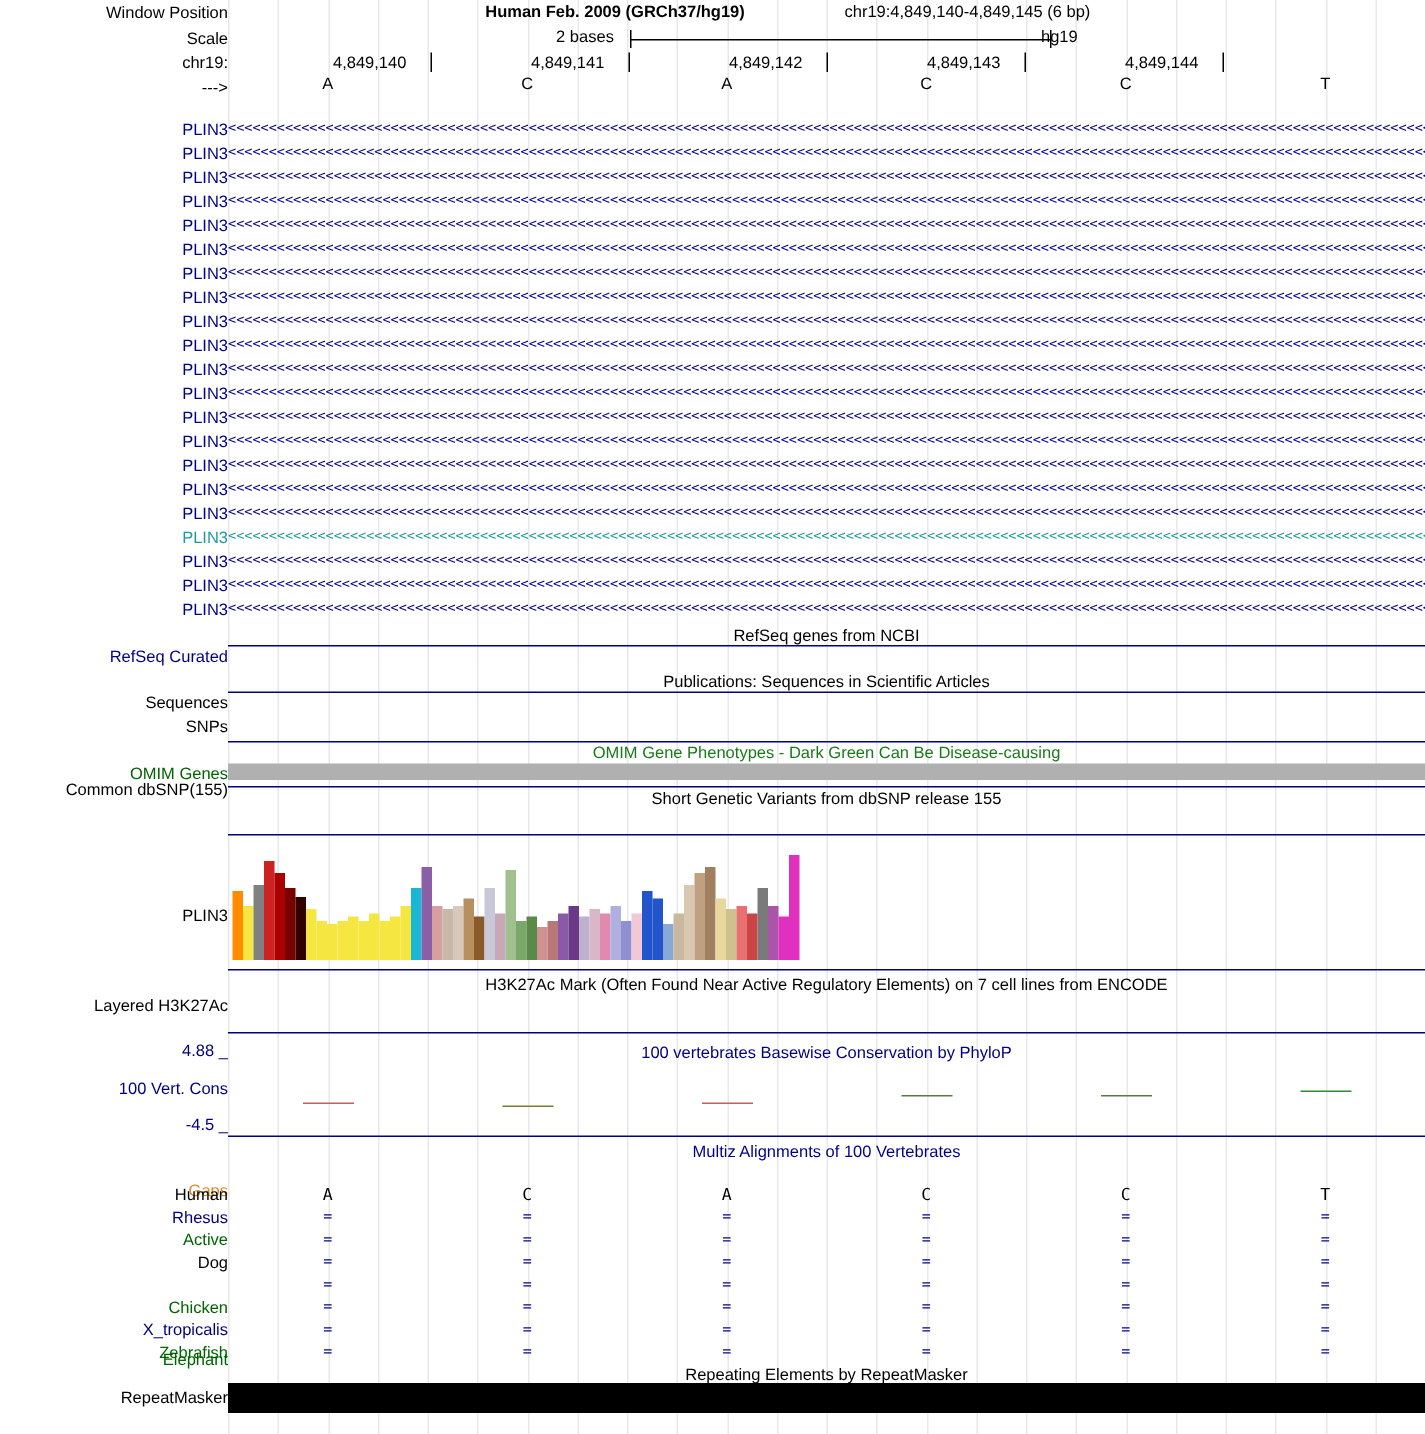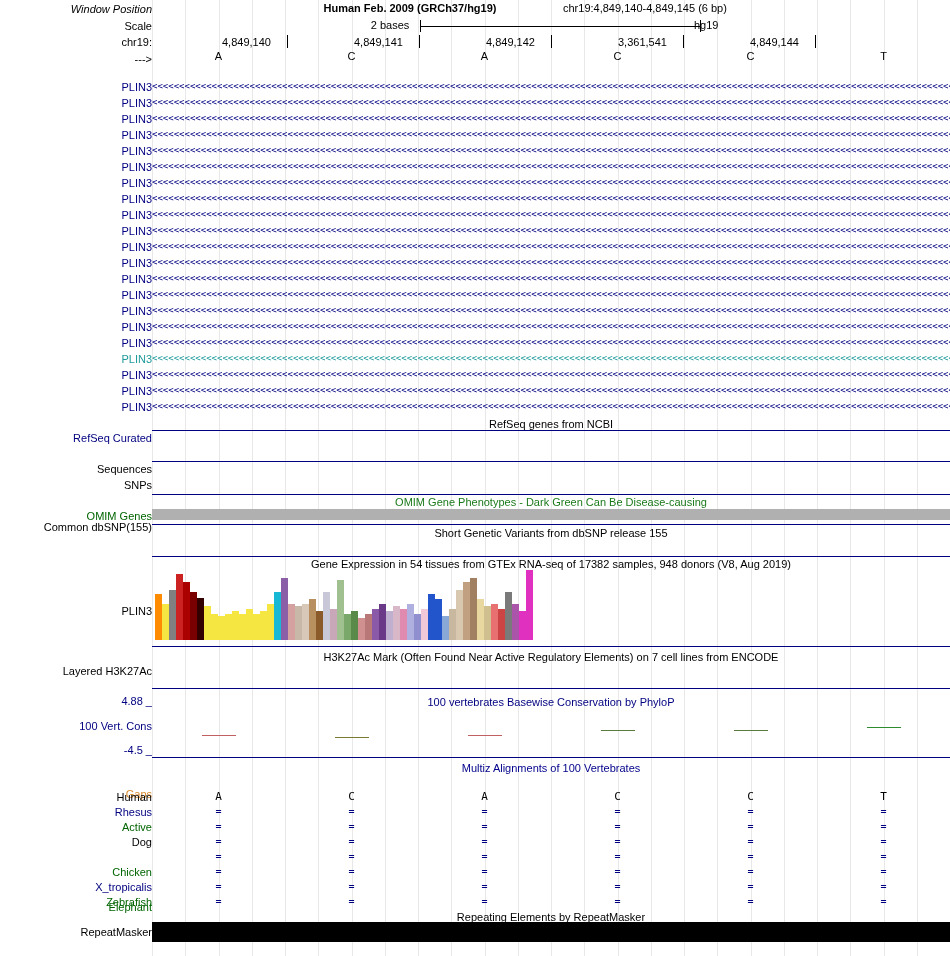--- a/index.html
+++ b/index.html
@@ -160,41 +160,41 @@
       <div class="gridline" style="left: 532px;"></div>
       <div class="gridline" style="left: 565px;"></div>
       <div class="gridline" style="left: 599px;"></div>
       <div class="gridline" style="left: 632px;"></div>
       <div class="gridline" style="left: 665px;"></div>
       <div class="gridline" style="left: 698px;"></div>
       <div class="gridline" style="left: 732px;"></div>
       <div class="gridline" style="left: 765px;"></div>
     </div>
 
-  <div class="lbl labelcol" style="top:3px;font-style:italic;">Window Position</div>
+  <div class="lbl labelcol" style="top:3px;">Window Position</div>
   <div class="lbl labelcol" style="top:20px;">Scale</div>
   <div class="lbl labelcol" style="top:36px;">chr19:</div>
   <div class="lbl labelcol" style="top:53px;">---&gt;</div>
 
   <div class="ctr" style="left:200px;width:420px;top:2px;font-weight:bold;">Human Feb. 2009 (GRCh37/hg19)</div>
   <div class="left" style="left:563px;top:2px;">chr19:4,849,140-4,849,145 (6 bp)</div>
 
   <div class="ctr" style="left:330px;width:120px;top:19px;">2 bases</div>
   <div class="ruler-line" style="left:420px;top:26px;width:280px;"></div>
   <div class="tick" style="left:420px;top:20px;height:12px;"></div>
   <div class="tick" style="left:700px;top:20px;height:12px;"></div>
   <div class="left" style="left:694px;top:19px;">hg19</div>
 
   <div class="left" style="left:222px;top:36px;">4,849,140</div>
   <div class="tick" style="left:287px;top:35px;height:13px;"></div>
   <div class="left" style="left:354px;top:36px;">4,849,141</div>
   <div class="tick" style="left:419px;top:35px;height:13px;"></div>
   <div class="left" style="left:486px;top:36px;">4,849,142</div>
   <div class="tick" style="left:551px;top:35px;height:13px;"></div>
-  <div class="left" style="left:618px;top:36px;">3,361,541</div>
+  <div class="left" style="left:618px;top:36px;">4,849,143</div>
   <div class="tick" style="left:683px;top:35px;height:13px;"></div>
   <div class="left" style="left:750px;top:36px;">4,849,144</div>
   <div class="tick" style="left:815px;top:35px;height:13px;"></div>
 
   <div id="base-letters">
       <div class="ctr" style="left: 198.5px; width: 40px; top: 50px;">A</div>
       <div class="ctr" style="left: 331.5px; width: 40px; top: 50px;">C</div>
       <div class="ctr" style="left: 464.5px; width: 40px; top: 50px;">A</div>
       <div class="ctr" style="left: 597.5px; width: 40px; top: 50px;">C</div>
       <div class="ctr" style="left: 730.5px; width: 40px; top: 50px;">C</div>
@@ -244,34 +244,34 @@
       <div class="gene-row" style="top: 384px;">&lt;&lt;&lt;&lt;&lt;&lt;&lt;&lt;&lt;&lt;&lt;&lt;&lt;&lt;&lt;&lt;&lt;&lt;&lt;&lt;&lt;&lt;&lt;&lt;&lt;&lt;&lt;&lt;&lt;&lt;&lt;&lt;&lt;&lt;&lt;&lt;&lt;&lt;&lt;&lt;&lt;&lt;&lt;&lt;&lt;&lt;&lt;&lt;&lt;&lt;&lt;&lt;&lt;&lt;&lt;&lt;&lt;&lt;&lt;&lt;&lt;&lt;&lt;&lt;&lt;&lt;&lt;&lt;&lt;&lt;&lt;&lt;&lt;&lt;&lt;&lt;&lt;&lt;&lt;&lt;&lt;&lt;&lt;&lt;&lt;&lt;&lt;&lt;&lt;&lt;&lt;&lt;&lt;&lt;&lt;&lt;&lt;&lt;&lt;&lt;&lt;&lt;&lt;&lt;&lt;&lt;&lt;&lt;&lt;&lt;&lt;&lt;&lt;&lt;&lt;&lt;&lt;&lt;&lt;&lt;&lt;&lt;&lt;&lt;&lt;&lt;&lt;&lt;&lt;&lt;&lt;&lt;&lt;&lt;&lt;&lt;&lt;&lt;&lt;&lt;&lt;&lt;&lt;&lt;&lt;&lt;&lt;&lt;&lt;&lt;&lt;&lt;&lt;&lt;&lt;&lt;&lt;&lt;&lt;&lt;&lt;&lt;&lt;&lt;&lt;&lt;&lt;&lt;&lt;&lt;&lt;&lt;&lt;&lt;&lt;&lt;&lt;&lt;&lt;&lt;&lt;&lt;&lt;&lt;&lt;&lt;&lt;&lt;&lt;&lt;&lt;&lt;&lt;&lt;&lt;&lt;&lt;&lt;&lt;&lt;</div>
       <div class="lbl labelcol blue" style="top: 401px;">PLIN3</div>
       <div class="gene-row" style="top: 400px;">&lt;&lt;&lt;&lt;&lt;&lt;&lt;&lt;&lt;&lt;&lt;&lt;&lt;&lt;&lt;&lt;&lt;&lt;&lt;&lt;&lt;&lt;&lt;&lt;&lt;&lt;&lt;&lt;&lt;&lt;&lt;&lt;&lt;&lt;&lt;&lt;&lt;&lt;&lt;&lt;&lt;&lt;&lt;&lt;&lt;&lt;&lt;&lt;&lt;&lt;&lt;&lt;&lt;&lt;&lt;&lt;&lt;&lt;&lt;&lt;&lt;&lt;&lt;&lt;&lt;&lt;&lt;&lt;&lt;&lt;&lt;&lt;&lt;&lt;&lt;&lt;&lt;&lt;&lt;&lt;&lt;&lt;&lt;&lt;&lt;&lt;&lt;&lt;&lt;&lt;&lt;&lt;&lt;&lt;&lt;&lt;&lt;&lt;&lt;&lt;&lt;&lt;&lt;&lt;&lt;&lt;&lt;&lt;&lt;&lt;&lt;&lt;&lt;&lt;&lt;&lt;&lt;&lt;&lt;&lt;&lt;&lt;&lt;&lt;&lt;&lt;&lt;&lt;&lt;&lt;&lt;&lt;&lt;&lt;&lt;&lt;&lt;&lt;&lt;&lt;&lt;&lt;&lt;&lt;&lt;&lt;&lt;&lt;&lt;&lt;&lt;&lt;&lt;&lt;&lt;&lt;&lt;&lt;&lt;&lt;&lt;&lt;&lt;&lt;&lt;&lt;&lt;&lt;&lt;&lt;&lt;&lt;&lt;&lt;&lt;&lt;&lt;&lt;&lt;&lt;&lt;&lt;&lt;&lt;&lt;&lt;&lt;&lt;&lt;&lt;&lt;&lt;&lt;&lt;&lt;&lt;&lt;&lt;&lt;&lt;</div>
     </div>
 
   <div class="hline" style="top:430px;"></div>
   <div class="lbl labelcol blue" style="top:432px;">RefSeq Curated</div>
   <div class="center-title" style="top:418px;">RefSeq genes from NCBI</div>
 
   <div class="hline" style="top:461px;"></div>
+  <div class="center-title" style="top:449px;">Publications: Sequences in Scientific Articles</div>
   <div class="lbl labelcol" style="top:463px;">Sequences</div>
   <div class="lbl labelcol" style="top:479px;">SNPs</div>
 
   <div class="hline" style="top:494px;"></div>
   <div class="center-title dkgreen" style="top:496px;">OMIM Gene Phenotypes - Dark Green Can Be Disease-causing</div>
   <div class="lbl labelcol green" style="top:510px;">OMIM Genes</div>
   <div class="omim-bar" style="top:509px;"></div>
 
   <div class="hline" style="top:524px;"></div>
   <div class="center-title" style="top:527px;">Short Genetic Variants from dbSNP release 155</div>
   <div class="lbl labelcol" style="top:521px;">Common dbSNP(155)</div>
 
   <div class="hline" style="top:556px;"></div>
-  <div class="center-title" style="top:558px;">Gene Expression in 54 tissues from GTEx RNA-seq of 17382 samples, 948 donors (V8, Aug 2019)</div>
   <div class="lbl labelcol" style="top:605px;">PLIN3</div>
   <div id="gtex-chart" style="position:absolute;left:155px;top:568px;width:380px;height:72px;">
       <div class="bar" style="left: 0px; height: 46px; background: rgb(255, 140, 0);"></div>
       <div class="bar" style="left: 7px; height: 36px; background: rgb(245, 230, 66);"></div>
       <div class="bar" style="left: 14px; height: 50px; background: rgb(128, 128, 128);"></div>
       <div class="bar" style="left: 21px; height: 66px; background: rgb(204, 34, 34);"></div>
       <div class="bar" style="left: 28px; height: 58px; background: rgb(170, 0, 0);"></div>
       <div class="bar" style="left: 35px; height: 48px; background: rgb(122, 0, 0);"></div>
       <div class="bar" style="left: 42px; height: 42px; background: rgb(51, 0, 0);"></div>
       <div class="bar" style="left: 49px; height: 34px; background: rgb(245, 230, 66);"></div>

